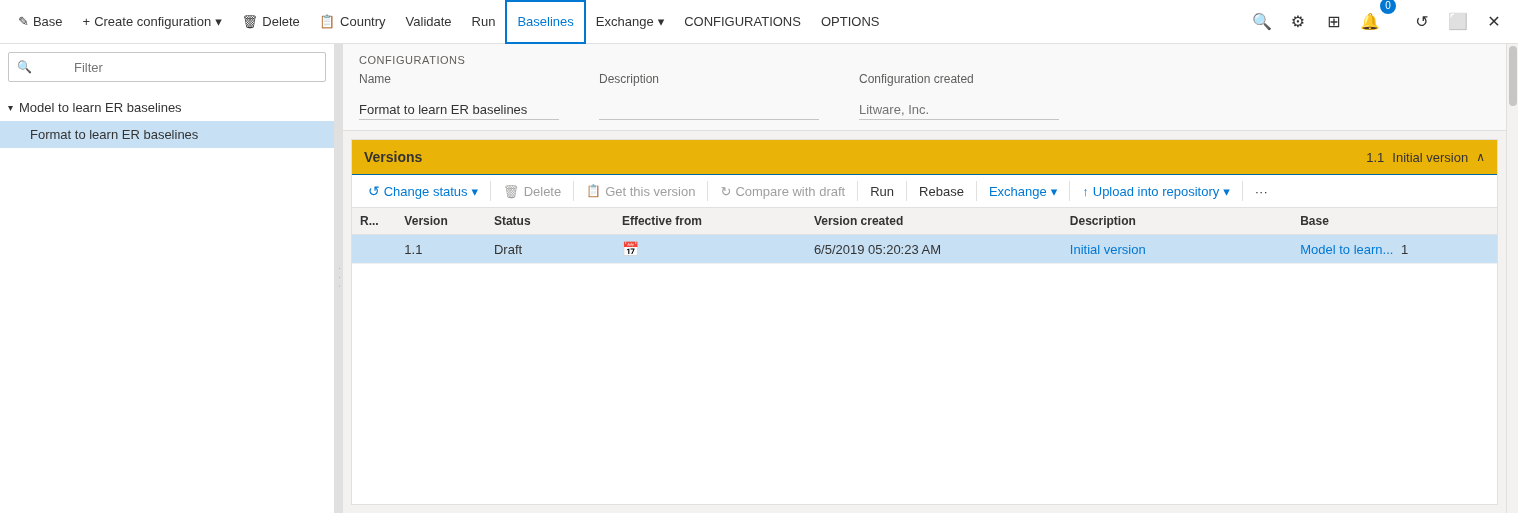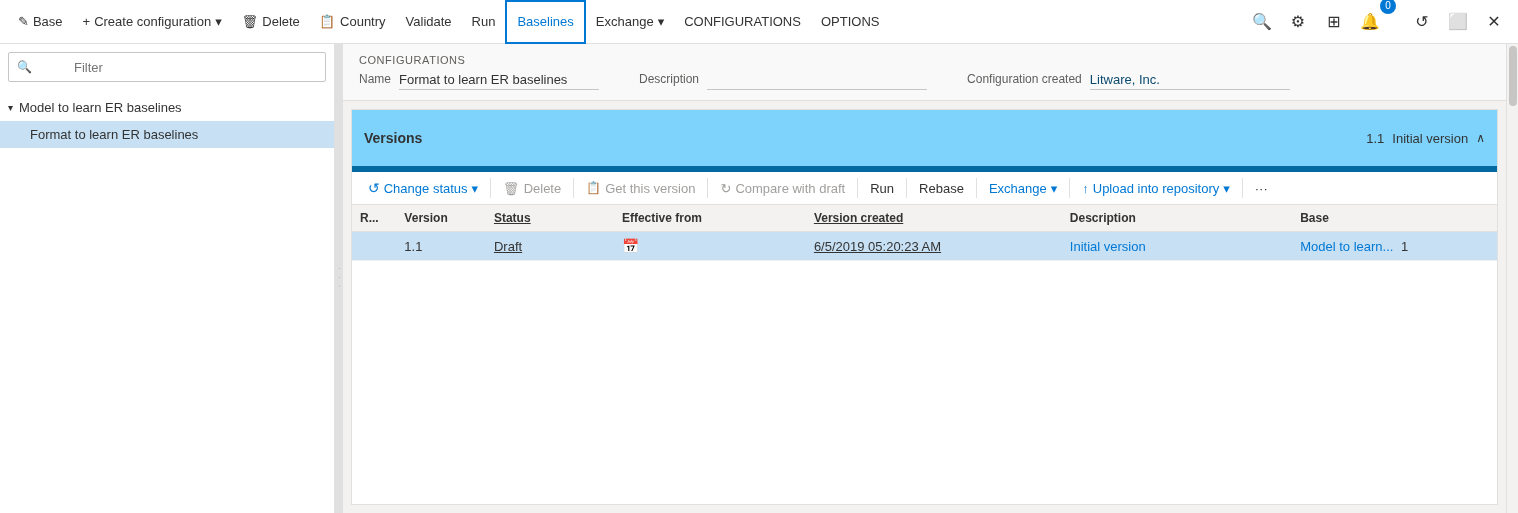--- a/index.html
+++ b/index.html
@@ -70,34 +70,34 @@
       background: #f9f9f9; padding: 10px 16px; border-bottom: 1px solid #e0e0e0;
     }
     .config-header .section-label {
       font-size: 11px; color: #605e5c; text-transform: uppercase; margin-bottom: 6px;
       letter-spacing: 0.05em;
     }
     .config-fields {
       display: flex; gap: 0; align-items: flex-end;
     }
     .config-field {
-      display: flex; flex-direction: row; gap: 8px; justify-content: center;
+      display: flex; flex-direction: column; gap: 16px; justify-content: center;
     }
     .config-field-label { font-size: 12px; color: #605e5c; }
     .config-field-value { font-size: 13px; color: #333; padding-bottom: 2px; border-bottom: 1px solid #c8c6c4; min-width: 200px; }
-    .config-field-value.link { color: #0c4a6e; cursor: pointer; }
+    .config-field-value.link { color: #737373; cursor: pointer; }
     .config-field + .config-field { margin-left: 40px; }
 
     
     .versions-panel {
       flex: 1; margin: 8px; background: #fff; border: 1px solid #e0e0e0; display: flex; flex-direction: column; overflow: hidden;
     }
     .versions-header {
-      display: flex; align-items: center; padding: 20px 12px;
-      border-bottom: 6px solid #0369a1; background: #7dd3fc;
+      display: flex; align-items: center; padding: 9px 12px;
+      border-bottom: 1px solid #0369a1; background: #eab308;
     }
     .versions-title { font-size: 14px; font-weight: 600; flex: 1; }
     .versions-meta { display: flex; align-items: center; gap: 8px; font-size: 13px; color: #333; }
     .versions-version { color: #333; }
     .versions-initial { color: #333; }
     .versions-chevron { cursor: pointer; font-size: 12px; }
 
     
     .versions-toolbar {
       display: flex; align-items: center; padding: 4px 8px;
@@ -121,23 +121,23 @@
       border-bottom: 1px solid #e0e0e0; white-space: nowrap;
     }
     td {
       padding: 6px 8px; font-size: 13px; border-bottom: 1px solid #f0f0f0;
       white-space: nowrap;
     }
     tbody tr.selected { background: #c7e0f4; }
     .status-draft { color: #333; }
     .col-r { width: 30px; }
     .col-ver { width: 70px; }
-    .col-status { width: 100px; text-decoration: underline; }
+    .col-status { width: 100px; }
     .col-eff { width: 150px; }
-    .col-created { width: 200px; text-decoration: underline; }
+    .col-created { width: 200px; }
     .col-desc { width: 180px; }
     .col-base { width: 160px; }
     .calendar-icon { font-size: 14px; color: #605e5c; cursor: pointer; }
     .base-link { color: #0078d4; cursor: pointer; }
 
     
     .scrollbar-area {
       width: 12px; background: #f3f2f1; border-left: 1px solid #e0e0e0;
     }
     .scrollbar-thumb {

